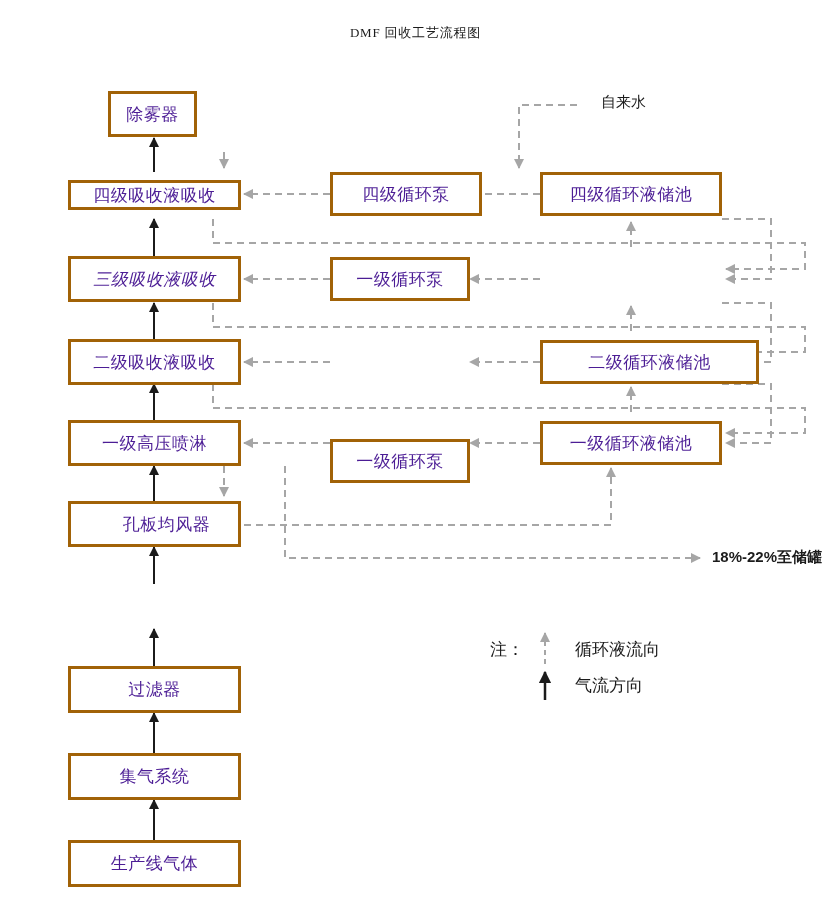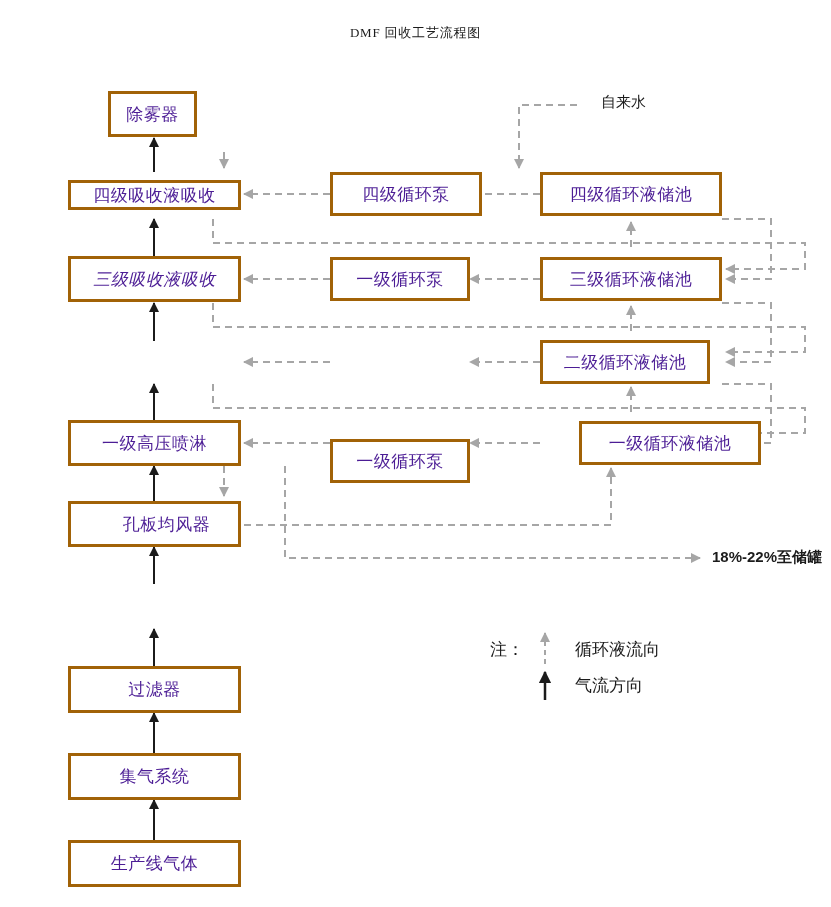--- a/index.html
+++ b/index.html
@@ -138,20 +138,23 @@
 
   <div class="node-box" style="left:108px; top:91px; width:89px; height:46px;">
     <span>除雾器</span>
   </div>
   <div class="node-box" style="left:68px; top:180px; width:173px; height:30px;">
     <span>四级吸收液吸收</span>
   </div>
   <div class="node-box" style="left:68px; top:256px; width:173px; height:46px;font-style:italic;">
     <span>三级吸收液吸收</span>
   </div>
+  <div class="node-box" style="left:68px; top:339px; width:173px; height:46px;">
+    <span>二级吸收液吸收</span>
+  </div>
   <div class="node-box" style="left:68px; top:420px; width:173px; height:46px;">
     <span>一级高压喷淋</span>
   </div>
   <div class="node-box" style="left:68px; top:501px; width:173px; height:46px;padding-left:24px;">
     <span>孔板均风器</span>
   </div>
   <div class="node-box" style="left:68px; top:666px; width:173px; height:47px;">
     <span>过滤器</span>
   </div>
   <div class="node-box" style="left:68px; top:753px; width:173px; height:47px;">
@@ -167,27 +170,24 @@
   <div class="node-box" style="left:330px; top:257px; width:140px; height:44px;">
     <span>一级循环泵</span>
   </div>
   <div class="node-box" style="left:330px; top:439px; width:140px; height:44px;">
     <span>一级循环泵</span>
   </div>
 
   <div class="node-box" style="left:540px; top:172px; width:182px; height:44px;">
     <span>四级循环液储池</span>
   </div>
-  <div class="node-box" style="left:540px; top:257px; width:182px; height:44px;">
-    <span>三级循环液储池</span>
-  </div>
-  <div class="node-box" style="left:540px; top:340px; width:170px; height:44px;">
+  <div class="node-box" style="left:540px; top:340px; width:219px; height:44px;">
     <span>二级循环液储池</span>
   </div>
-  <div class="node-box" style="left:540px; top:421px; width:182px; height:44px;margin-left:39px;">
+  <div class="node-box" style="left:540px; top:421px; width:182px; height:44px;">
     <span>一级循环液储池</span>
   </div>
 
   <div class="free-label" style="left:601px; top:93px;">
     <span>自来水</span>
   </div>
 
   <div class="free-label label-bold" style="left:712px; top:548px;">
     <span>18%-22%至储罐</span>
   </div>

